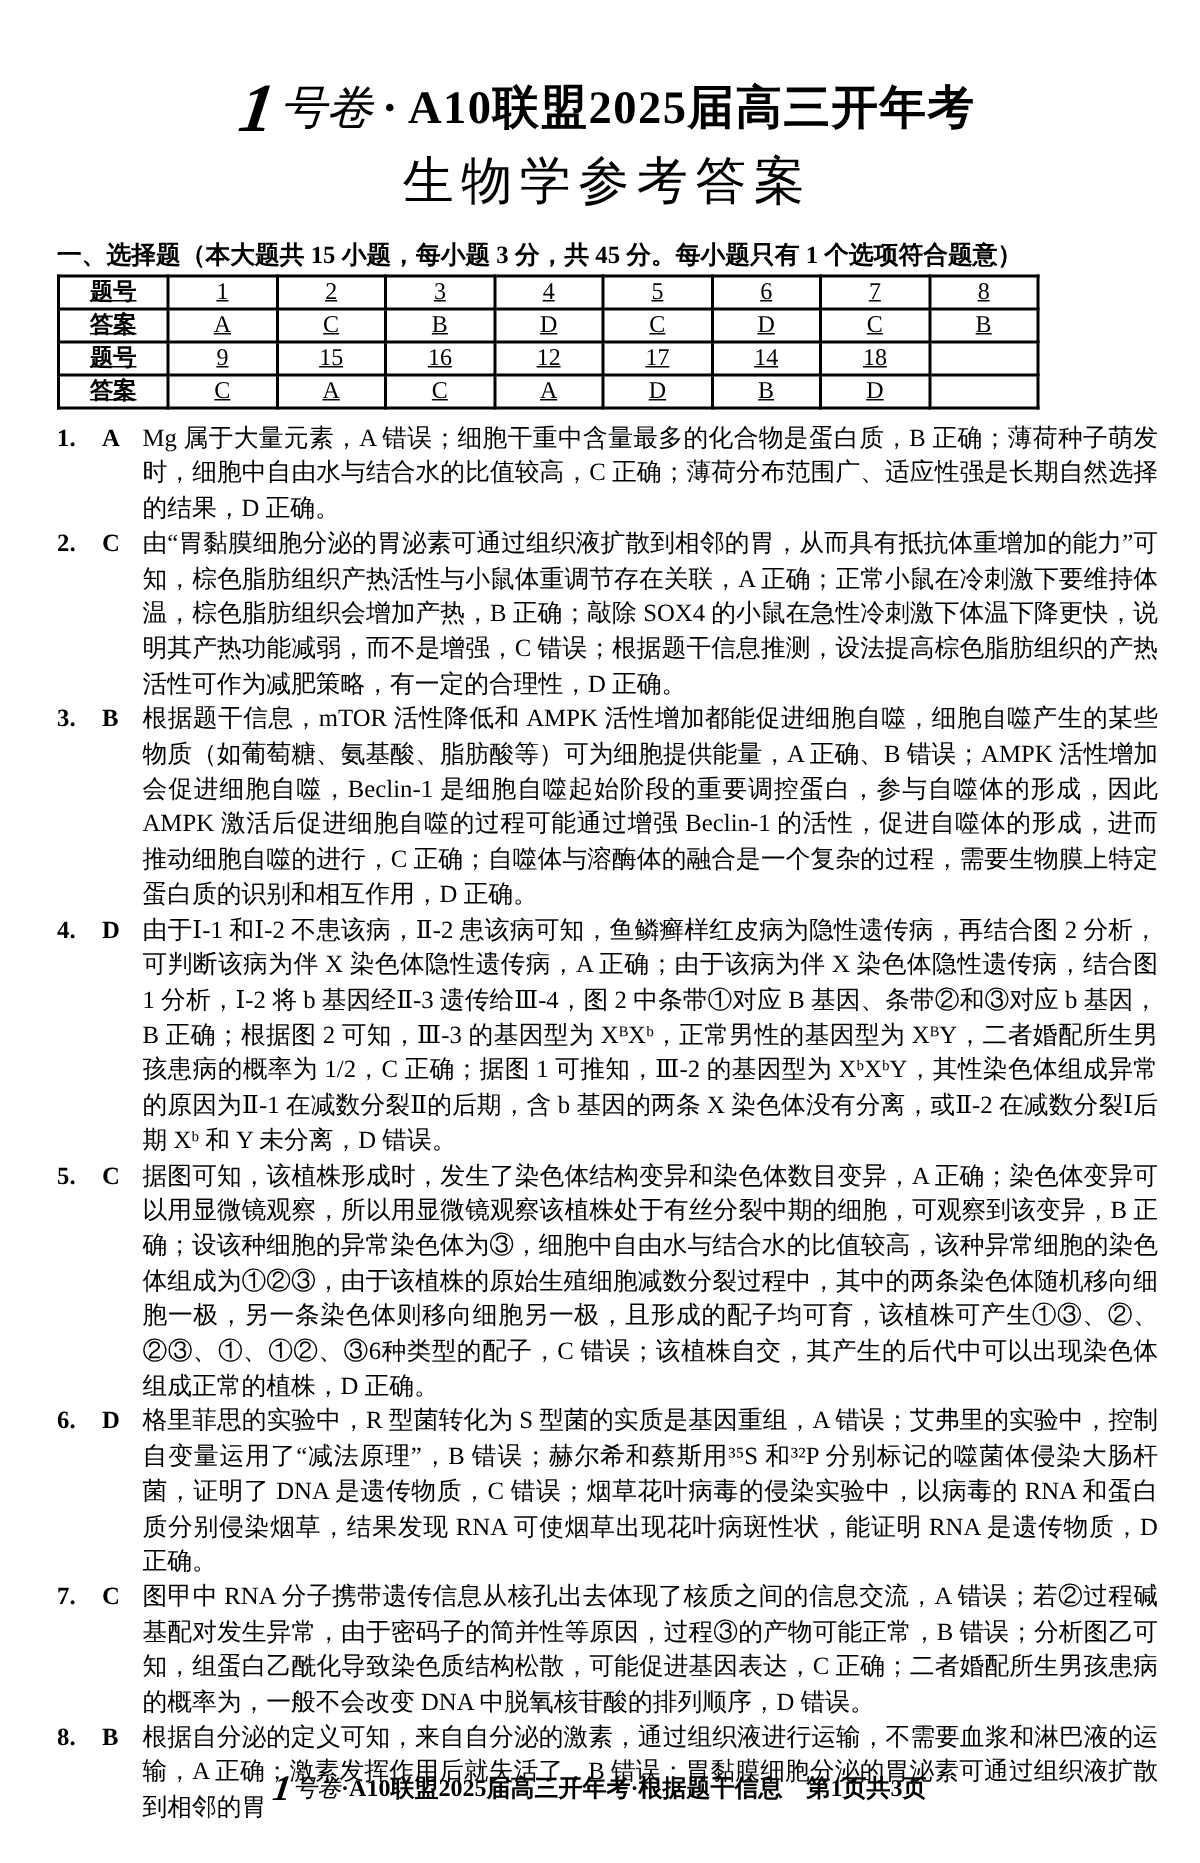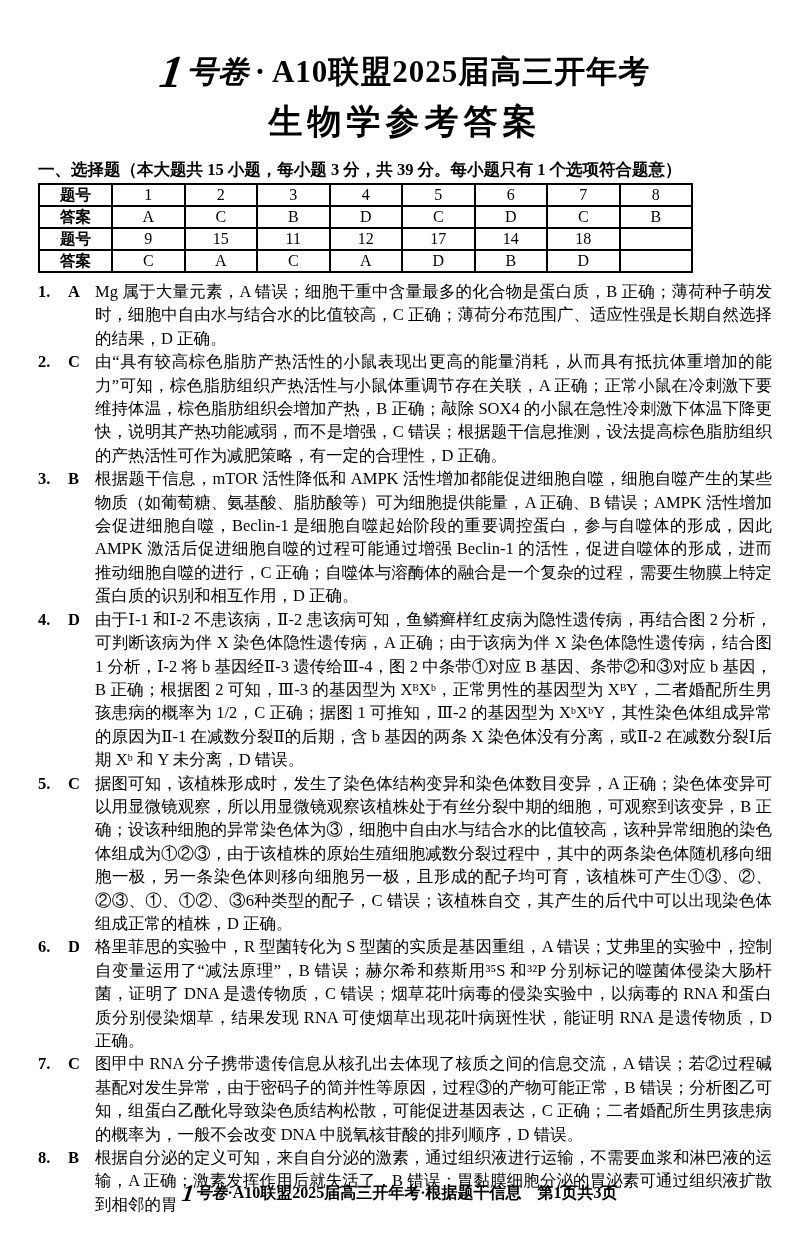--- a/index.html
+++ b/index.html
@@ -34,46 +34,47 @@
     font-size: 46px;
     font-weight: 900;
     font-style: italic;
     transform: skewX(-8deg);
     line-height: 30px;
     vertical-align: -5px;
     margin-right: 3px;
   }
   .logo-suffix {
     font-style: italic;
-    font-weight: 700;
+    font-weight: 400;
     letter-spacing: 0;
   }
   .title-sep { margin: 0 6px; }
   .title-line2 {
     text-align: center;
     font-size: 34px;
-    font-weight: bold;
+    font-weight: normal;
     line-height: 44px;
     margin: 6px 0 4px 0;
     letter-spacing: 5px;
   }
   
   .section-heading {
     margin-top: 15px;
     font-size: 16.5px;
     font-weight: bold;
     line-height: 21px;
     white-space: nowrap;
   }
   
   table.answer-table {
     border-collapse: collapse;
     table-layout: fixed;
     width: 655px;
     margin: 3px 0 7px 0;
+    text-decoration: underline;
   }
   table.answer-table col.label-col { width: 73px; }
   table.answer-table th,
   table.answer-table td {
     border: 2px solid #000;
     height: 20px;
     padding: 0;
     text-align: center;
     vertical-align: middle;
     font-size: 16px;
@@ -129,21 +130,21 @@
 </head>
 <body>
 
 <div class="page">
 
   <header>
     <h1 class="title-line1"><span class="logo-one">1</span><span class="logo-suffix">号卷</span><span class="title-sep">·</span><span class="title-main">A10联盟2025届高三开年考</span></h1>
     <h2 class="title-line2">生物学参考答案</h2>
   </header>
 
-  <div class="section-heading">一、选择题（本大题共 15 小题，每小题 3 分，共 39 分。每小题只有 1 个选项符合题意）</div>
+  <div class="section-heading">一、选择题（本大题共 15 小题，每小题 3 分，共 45 分。每小题只有 1 个选项符合题意）</div>
 
   <table class="answer-table">
     <colgroup>
       <col class="label-col">
       <col>
         <col>
         <col>
         <col>
         <col>
         <col>
@@ -170,21 +171,21 @@
         <td>D</td>
         <td>C</td>
         <td>D</td>
         <td>C</td>
         <td>B</td>
       </tr>
       <tr>
         <th>题号</th>
         <td>9</td>
         <td>15</td>
-        <td>11</td>
+        <td>16</td>
         <td>12</td>
         <td>17</td>
         <td>14</td>
         <td>18</td>
         <td></td>
       </tr>
       <tr>
         <th>答案</th>
         <td>C</td>
         <td>A</td>
@@ -200,21 +201,21 @@
 
   <ol class="explanations">
     <li class="item">
       <span class="item-num">1.</span>
       <span class="item-ans">A</span>
       <span class="item-text">Mg 属于大量元素，A 错误；细胞干重中含量最多的化合物是蛋白质，B 正确；薄荷种子萌发时，细胞中自由水与结合水的比值较高，C 正确；薄荷分布范围广、适应性强是长期自然选择的结果，D 正确。</span>
     </li>
     <li class="item">
       <span class="item-num">2.</span>
       <span class="item-ans">C</span>
-      <span class="item-text">由“具有较高棕色脂肪产热活性的小鼠表现出更高的能量消耗，从而具有抵抗体重增加的能力”可知，棕色脂肪组织产热活性与小鼠体重调节存在关联，A 正确；正常小鼠在冷刺激下要维持体温，棕色脂肪组织会增加产热，B 正确；敲除 SOX4 的小鼠在急性冷刺激下体温下降更快，说明其产热功能减弱，而不是增强，C 错误；根据题干信息推测，设法提高棕色脂肪组织的产热活性可作为减肥策略，有一定的合理性，D 正确。</span>
+      <span class="item-text">由“胃黏膜细胞分泌的胃泌素可通过组织液扩散到相邻的胃，从而具有抵抗体重增加的能力”可知，棕色脂肪组织产热活性与小鼠体重调节存在关联，A 正确；正常小鼠在冷刺激下要维持体温，棕色脂肪组织会增加产热，B 正确；敲除 SOX4 的小鼠在急性冷刺激下体温下降更快，说明其产热功能减弱，而不是增强，C 错误；根据题干信息推测，设法提高棕色脂肪组织的产热活性可作为减肥策略，有一定的合理性，D 正确。</span>
     </li>
     <li class="item">
       <span class="item-num">3.</span>
       <span class="item-ans">B</span>
       <span class="item-text">根据题干信息，mTOR 活性降低和 AMPK 活性增加都能促进细胞自噬，细胞自噬产生的某些物质（如葡萄糖、氨基酸、脂肪酸等）可为细胞提供能量，A 正确、B 错误；AMPK 活性增加会促进细胞自噬，Beclin-1 是细胞自噬起始阶段的重要调控蛋白，参与自噬体的形成，因此 AMPK 激活后促进细胞自噬的过程可能通过增强 Beclin-1 的活性，促进自噬体的形成，进而推动细胞自噬的进行，C 正确；自噬体与溶酶体的融合是一个复杂的过程，需要生物膜上特定蛋白质的识别和相互作用，D 正确。</span>
     </li>
     <li class="item">
       <span class="item-num">4.</span>
       <span class="item-ans">D</span>
       <span class="item-text">由于Ⅰ-1 和Ⅰ-2 不患该病，Ⅱ-2 患该病可知，鱼鳞癣样红皮病为隐性遗传病，再结合图 2 分析，可判断该病为伴 X 染色体隐性遗传病，A 正确；由于该病为伴 X 染色体隐性遗传病，结合图 1 分析，Ⅰ-2 将 b 基因经Ⅱ-3 遗传给Ⅲ-4，图 2 中条带①对应 B 基因、条带②和③对应 b 基因，B 正确；根据图 2 可知，Ⅲ-3 的基因型为 XᴮXᵇ，正常男性的基因型为 XᴮY，二者婚配所生男孩患病的概率为 1/2，C 正确；据图 1 可推知，Ⅲ-2 的基因型为 XᵇXᵇY，其性染色体组成异常的原因为Ⅱ-1 在减数分裂Ⅱ的后期，含 b 基因的两条 X 染色体没有分离，或Ⅱ-2 在减数分裂Ⅰ后期 Xᵇ 和 Y 未分离，D 错误。</span>

